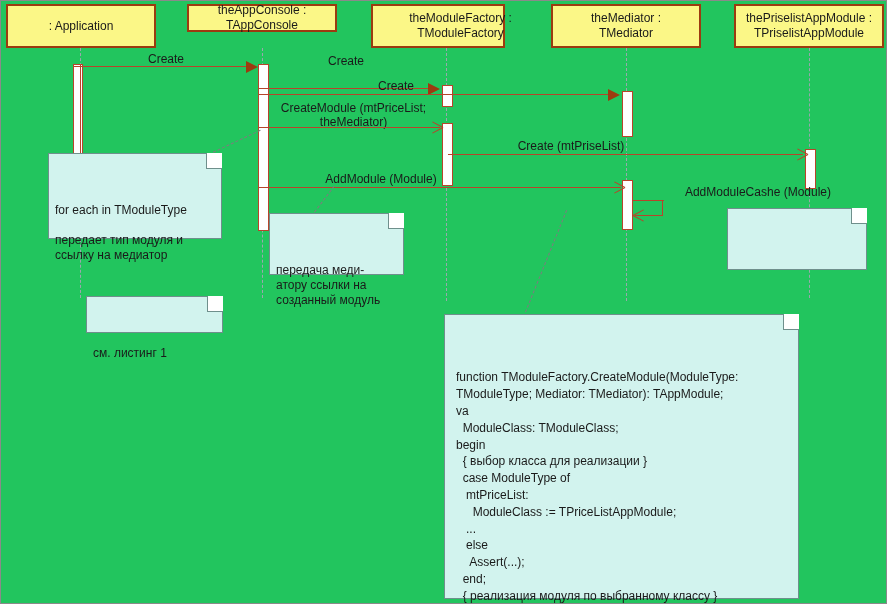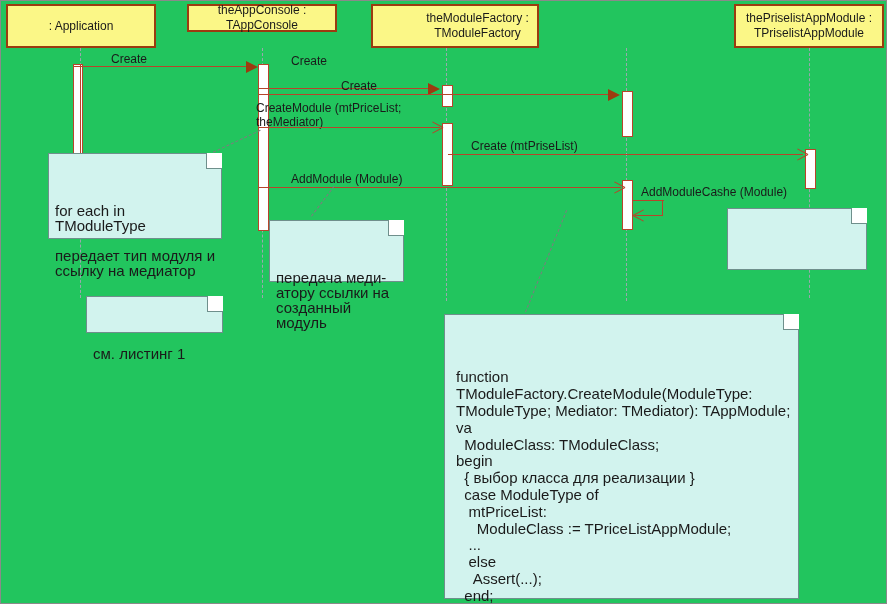--- a/index.html
+++ b/index.html
@@ -63,21 +63,21 @@
     position: absolute;
     width: 0;
     border-left: 1.8px solid #b8442a;
   }
   .msg-label {
     position: absolute;
     font-size: 12px;
     color: #1a1a1a;
     line-height: 14px;
     white-space: nowrap;
-    text-align: left;
+    text-align: center;
   }
   
   .arrow-solid {
     position: absolute;
     width: 0; height: 0;
     border-top: 6px solid transparent;
     border-bottom: 6px solid transparent;
     border-left: 12px solid #9c3b10;
   }
   
@@ -112,21 +112,21 @@
   }
   .arrow-open-left::before { transform: rotate(-28deg); }
   .arrow-open-left::after  { transform: rotate(28deg); }
 
   
   .note {
     position: absolute;
     background: #d2f3ee;
     border: 1px solid #6f8f8c;
     box-sizing: border-box;
-    font-size: 15px;
+    font-size: 12px;
     line-height: 15px;
     color: #1a1a1a;
     padding: 4px 6px;
     white-space: pre-wrap;
   }
   .note .fold {
     position: absolute;
     top: -1px; right: -1px;
     width: 15px; height: 15px;
     background: #ffffff;
@@ -150,25 +150,29 @@
 
   <div class="lifeline-head" style="left:5px; top:3px; width:150px; height:44px;">
     <span>: Application</span>
   </div>
 
   <div class="lifeline-head" style="left:186px; top:3px; width:150px; height:28px;align-items:center;">
     <span>theAppConsole :</span>
     <span>TAppConsole</span>
   </div>
 
-  <div class="lifeline-head" style="left:370px; top:3px; width:168px; height:44px;padding-left:48px;">
+  <div class="lifeline-head" style="left:370px; top:3px; width:134px; height:44px;padding-left:48px;">
     <span>theModuleFactory :</span>
     <span>TModuleFactory</span>
   </div>
 
+  <div class="lifeline-head" style="left:550px; top:3px; width:150px; height:44px;">
+    <span>theMediator :</span>
+    <span>TMediator</span>
+  </div>
 
   <div class="lifeline-head" style="left:733px; top:3px; width:150px; height:44px;">
     <span>thePriselistAppModule :</span>
     <span>TPriselistAppModule</span>
   </div>
 
   <div class="lifeline" style="left:79px;  top:47px; height:250px;"></div>
   <div class="lifeline" style="left:261px; top:47px; height:250px;"></div>
   <div class="lifeline" style="left:445px; top:47px; height:253px;"></div>
   <div class="lifeline" style="left:625px; top:47px; height:253px;"></div>
@@ -207,21 +211,21 @@
   <div class="arrow-open" style="left:430px; top:119px;"></div>
 
   <div class="msg-label" style="left:470px; top:138px; width:200px;">Create (mtPriseList)</div>
   <div class="msg-line" style="left:447px; top:153px; width:355px;"></div>
   <div class="arrow-open" style="left:795px; top:146px;"></div>
 
   <div class="msg-label" style="left:290px; top:171px; width:180px;">AddModule (Module)</div>
   <div class="msg-line" style="left:257px; top:186px; width:363px;"></div>
   <div class="arrow-open" style="left:612px; top:179px;"></div>
 
-  <div class="msg-label" style="left:640px; top:184px; width:190px; text-align:left;">AddModuleCashe (Module)</div>
+  <div class="msg-label" style="left:640px; top:184px; width:190px; text-align:right;">AddModuleCashe (Module)</div>
   <div class="msg-line" style="left:631px; top:199px; width:32px;"></div>
   <div class="msg-vline" style="left:661px; top:199px; height:16px;"></div>
   <div class="msg-line" style="left:634px; top:214px; width:28px;"></div>
   <div class="arrow-open-left" style="left:632px; top:207px;"></div>
 
   <div class="leader" style="left:203px; top:155px; width:62px; transform:rotate(-25deg);"></div>
 
   <div class="leader" style="left:310px; top:215px; width:38px; transform:rotate(-53deg);"></div>
 
   <div class="leader" style="left:524px; top:311px; width:110px; transform:rotate(-68deg);"></div>
@@ -232,21 +236,21 @@
 
 передает тип модуля и
 ссылку на медиатор</div>
   </div>
 
   <div class="note" style="left:85px; top:295px; width:137px; height:37px;">
     <div class="fold"></div>
     <div>см. листинг 1</div>
   </div>
 
-  <div class="note" style="left:268px; top:212px; width:135px; height:62px;margin-top:7px;">
+  <div class="note" style="left:268px; top:212px; width:135px; height:62px;">
     <div class="fold"></div>
     <div>передача меди-
 атору ссылки на
 созданный модуль</div>
   </div>
 
   <div class="note" style="left:726px; top:207px; width:140px; height:62px;">
     <div class="fold"></div>
   </div>
 

